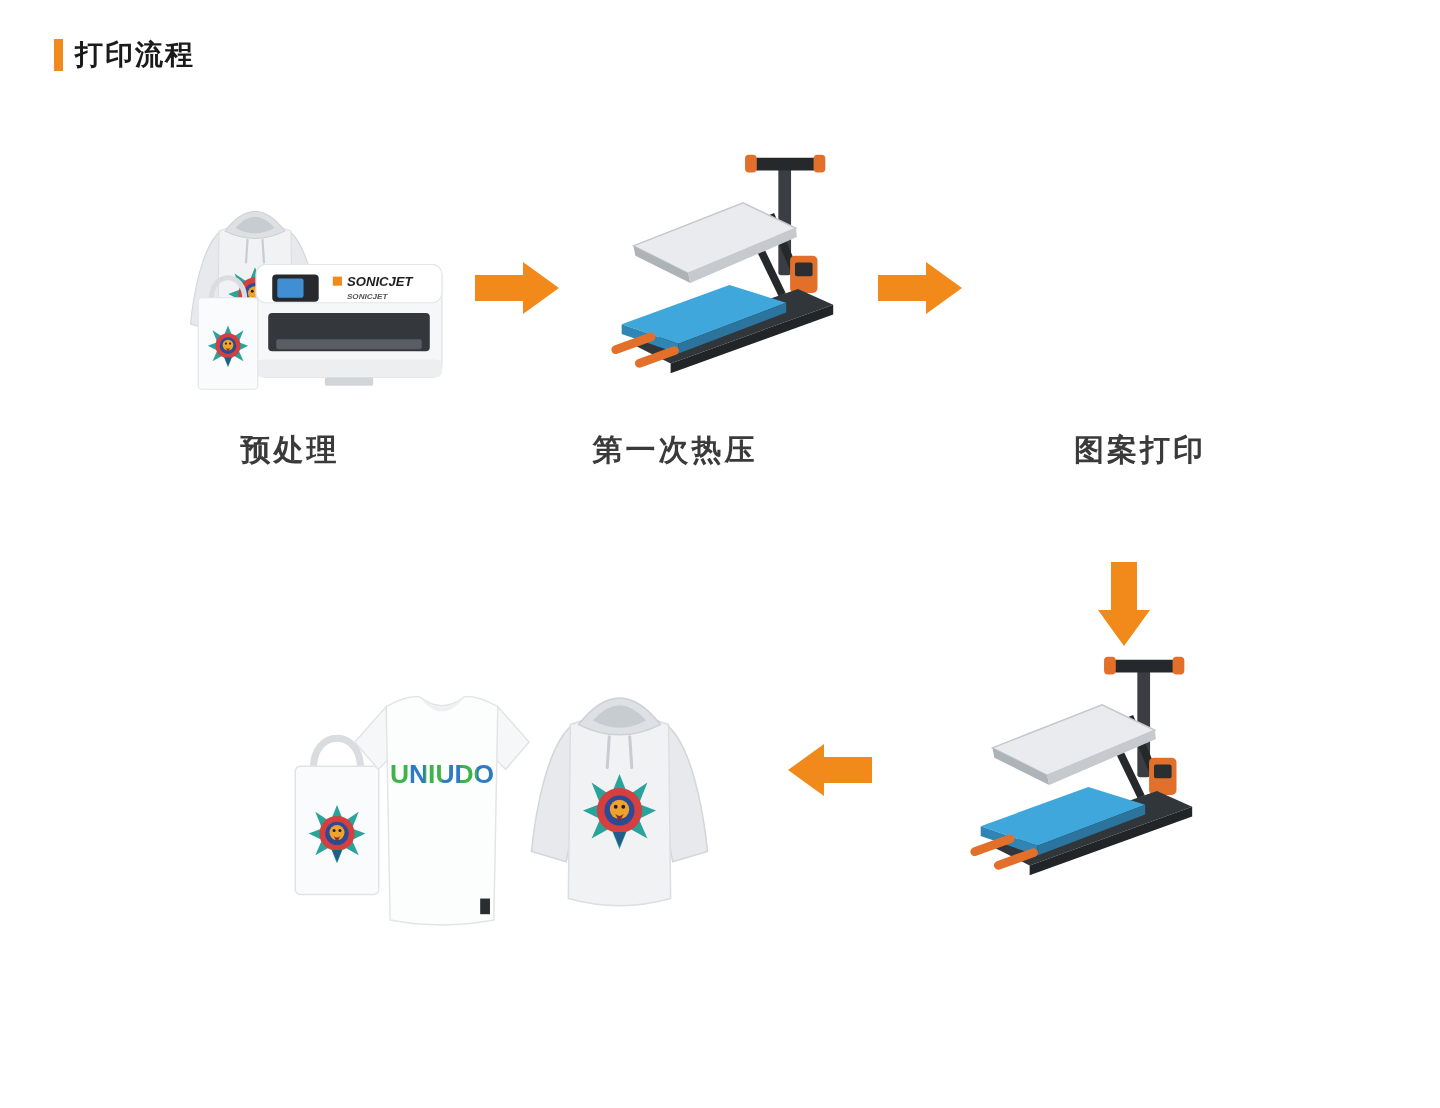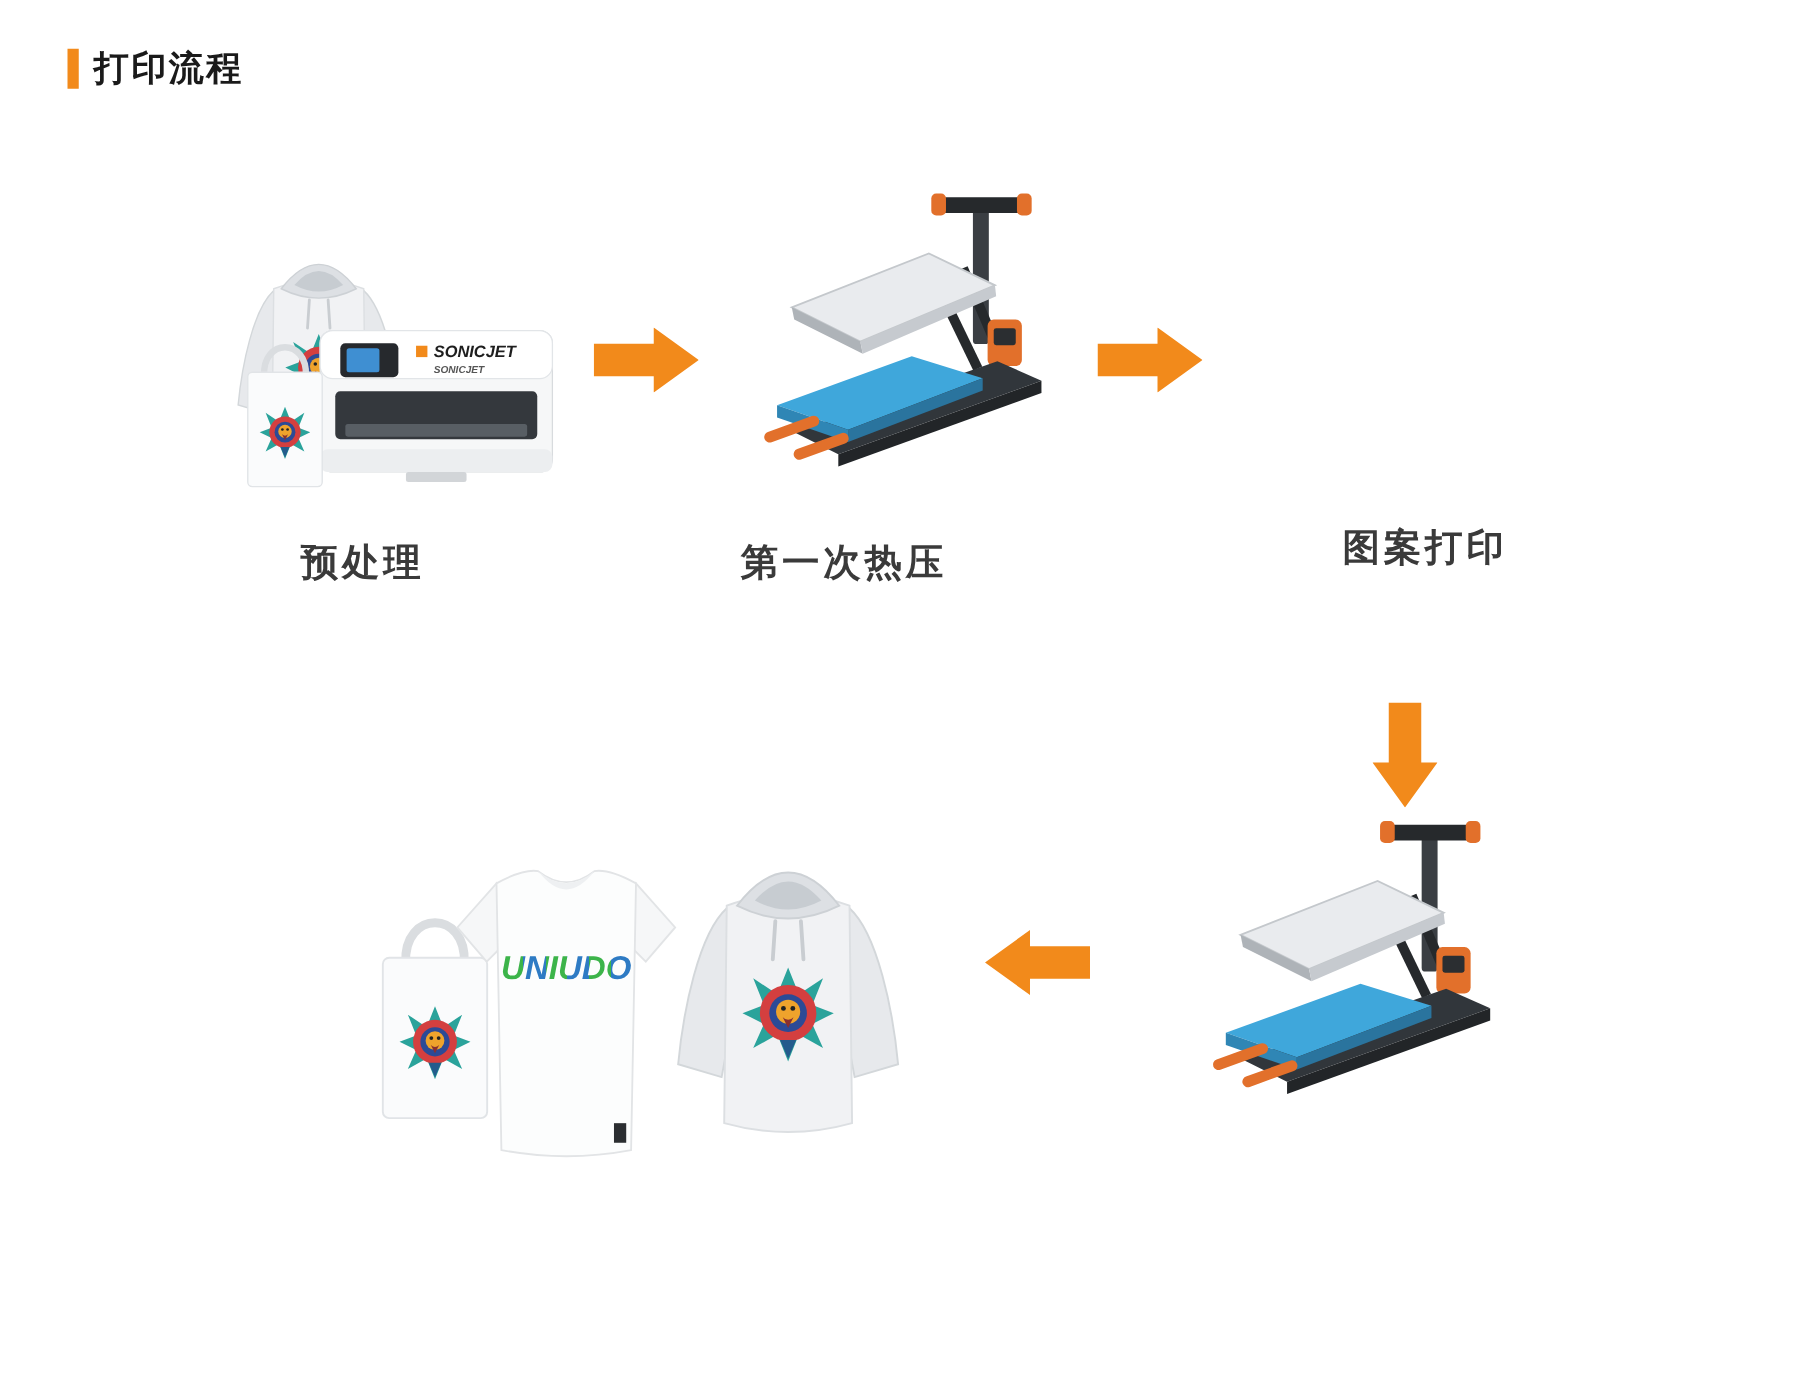--- a/index.html
+++ b/index.html
@@ -28,31 +28,31 @@
 
   .step-2 { left:606px; top:146px; width:235px; height:240px; }
   .step-2 .press-svg { left:0; top:0; width:235px; height:235px; }
 
   .step-3 { left:980px; top:222px; width:300px; height:165px; }
   .step-3 .bigprinter-svg { left:0; top:0; width:300px; height:165px; }
 
   .step-4 { left:965px; top:648px; width:235px; height:240px; }
   .step-4 .press-svg { left:0; top:0; width:235px; height:235px; }
 
-  .final-products { left:280px; top:655px; width:465px; height:290px;font-style:italic; }
+  .final-products { left:269px; top:655px; width:465px; height:290px; }
   .final-products .tote-svg   { left:12px;  top:58px; width:112px; height:194px; z-index:2; }
   .final-products .tshirt-svg { left:80px;  top:30px; width:186px; height:245px; z-index:3; }
   .final-products .hoodie-svg { left:248px; top:0;    width:205px; height:266px; z-index:1; }
 
   
   .caption { position:absolute; text-align:center; font-size:30px; font-weight:700;
              color:#3a3a3a; letter-spacing:3px; }
   .caption-1 { left:180px;  top:430px; width:220px; }
   .caption-2 { left:545px;  top:430px; width:260px; }
-  .caption-3 { left:1010px; top:418px; width:260px; }
+  .caption-3 { left:1010px; top:430px; width:260px; }
   .caption-4 { left:950px;  top:940px; width:260px; }
 
   
   .arrow { position:absolute; width:84px; height:52px; }
   .arrow-1 { left:475px; top:262px; }
   .arrow-2 { left:878px; top:262px; }
   .arrow-3 { left:1082px; top:578px; transform:rotate(90deg); }
   .arrow-4 { left:788px;  top:744px; transform:rotate(180deg); }
 
   svg text { font-family:"Liberation Sans","DejaVu Sans",sans-serif; }

